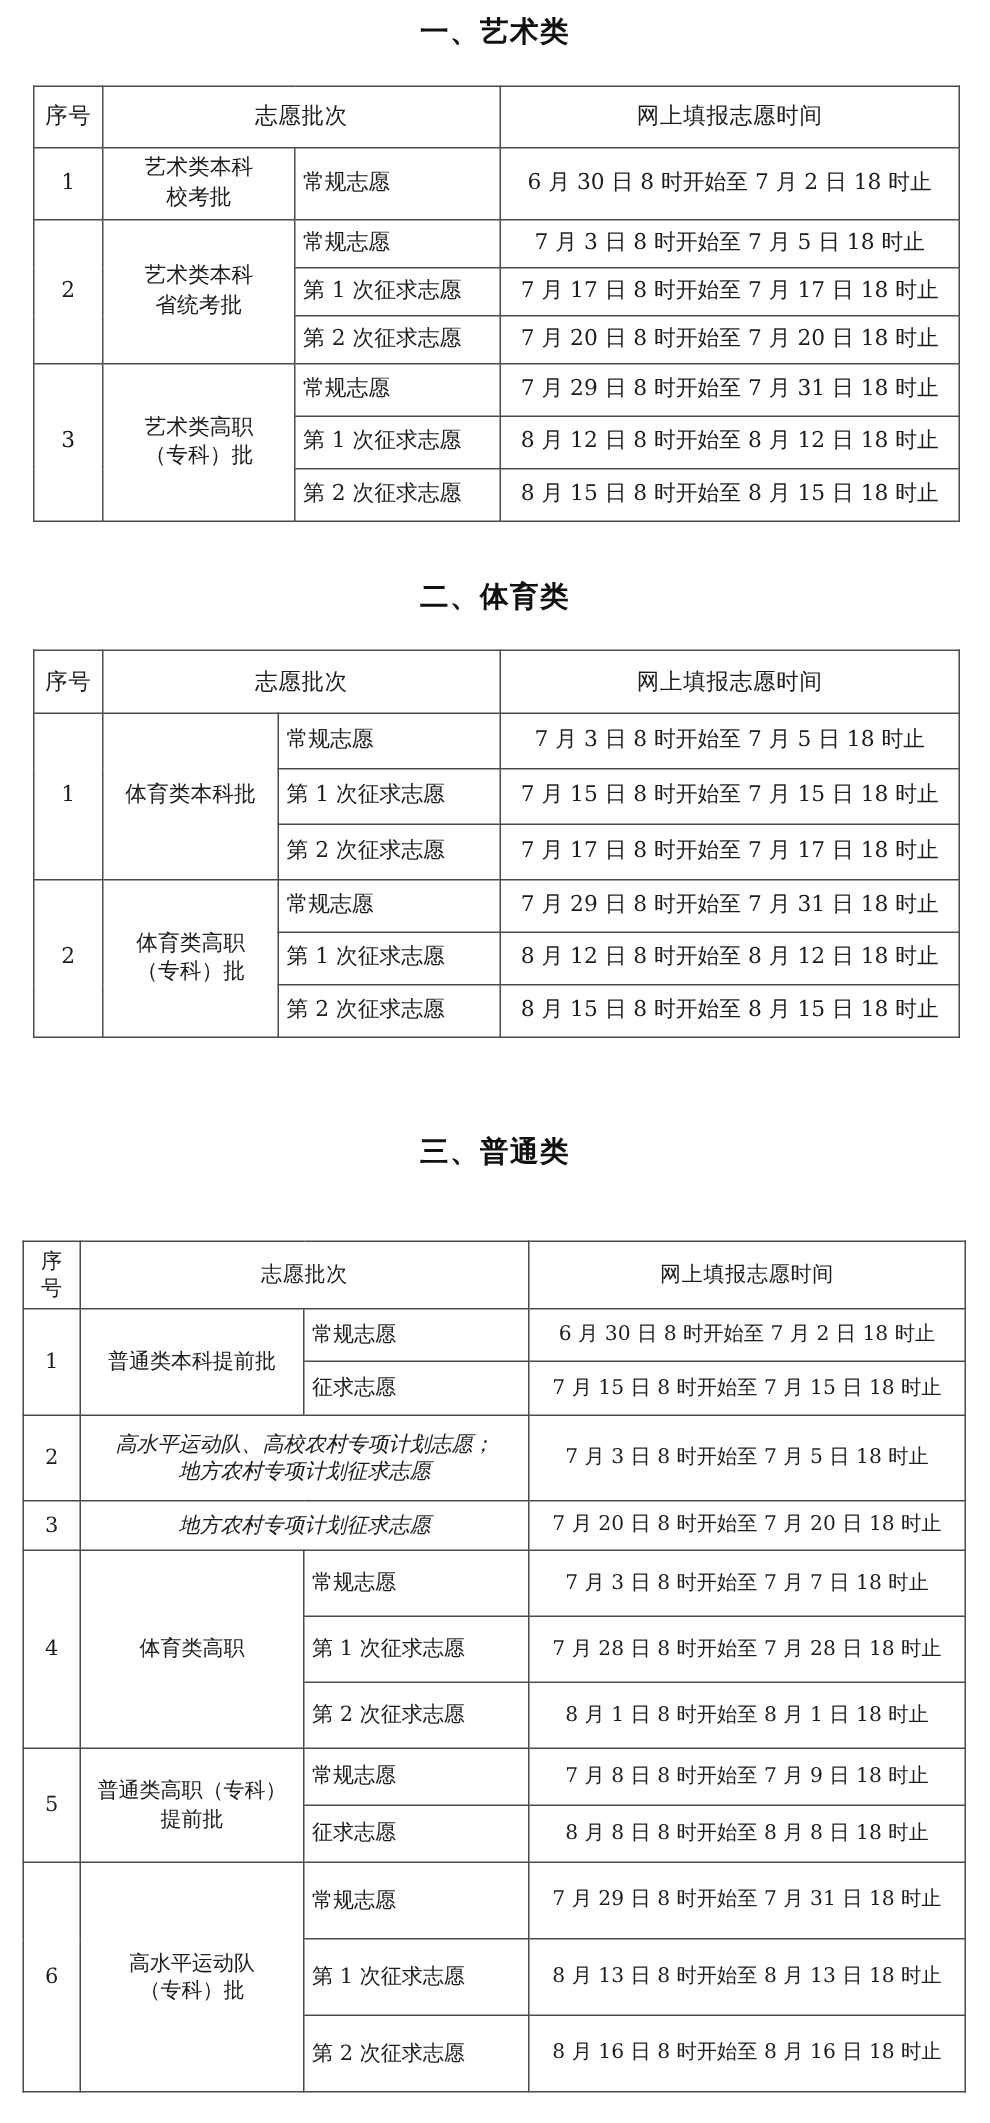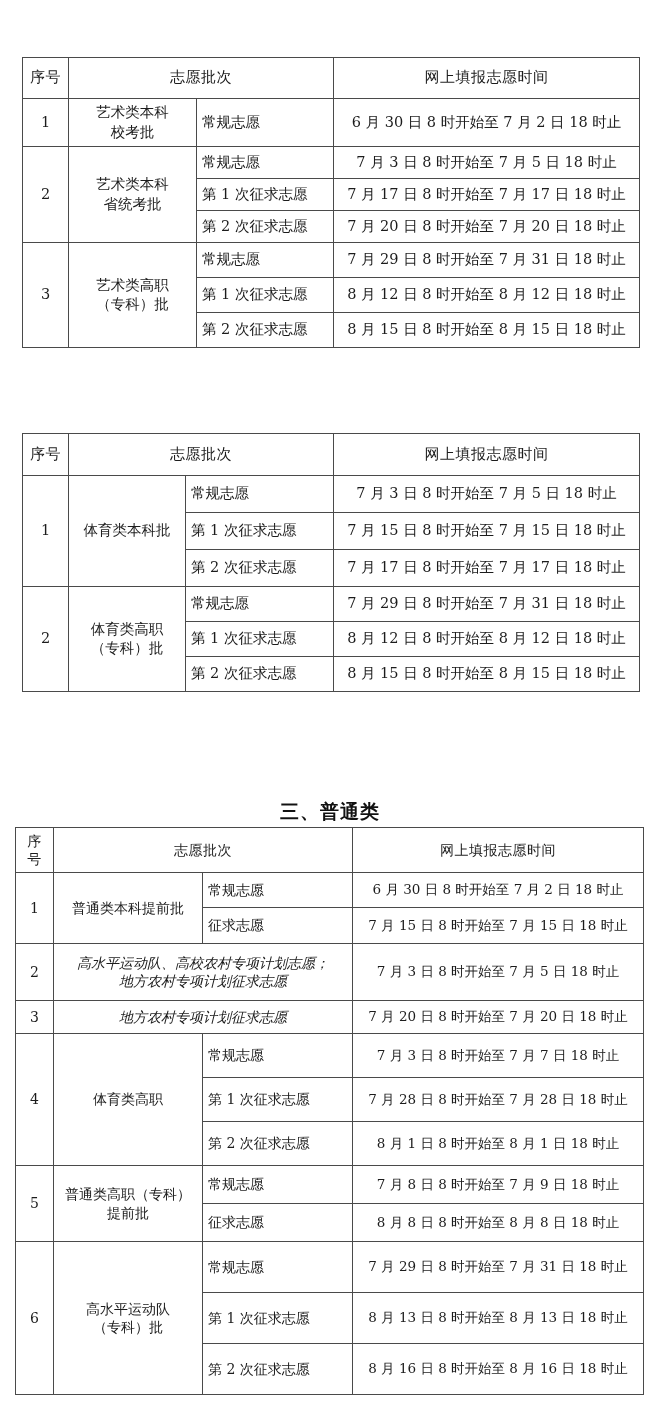--- a/index.html
+++ b/index.html
@@ -105,20 +105,21 @@
 
   .t1-head { height: 41px; }
   .t2-head { height: 42px; }
   .t3-head { height: 45px; }
 </style>
 </head>
 <body>
 
 <div class="page">
 
+  <div class="section-title" style="top:8px;">一、艺术类</div>
 
   <table class="sched" id="table-art">
     <colgroup>
       <col class="c-idx">
         <col class="c-batch">
         <col class="c-sub">
         <col class="c-time">
     </colgroup>
     <tbody>
       <tr class="t1-head">
@@ -168,20 +169,21 @@
         <td class="sub">第 1 次征求志愿</td>
         <td class="time">8 月 12 日 8 时开始至 8 月 12 日 18 时止</td>
       </tr>
       <tr style="height:35px;">
         <td class="sub">第 2 次征求志愿</td>
         <td class="time">8 月 15 日 8 时开始至 8 月 15 日 18 时止</td>
       </tr>
     </tbody>
   </table>
 
+  <div class="section-title" style="top:385px;">二、体育类</div>
 
   <table class="sched" id="table-pe">
     <colgroup>
       <col class="c-idx">
         <col class="c-batch">
         <col class="c-sub">
         <col class="c-time">
     </colgroup>
     <tbody>
       <tr class="t2-head">
@@ -220,21 +222,21 @@
         <td class="sub">第 1 次征求志愿</td>
         <td class="time">8 月 12 日 8 时开始至 8 月 12 日 18 时止</td>
       </tr>
       <tr style="height:35px;">
         <td class="sub">第 2 次征求志愿</td>
         <td class="time">8 月 15 日 8 时开始至 8 月 15 日 18 时止</td>
       </tr>
     </tbody>
   </table>
 
-  <div class="section-title" style="top:799px;">三、普通类</div>
+  <div class="section-title" style="top:755px;">三、普通类</div>
 
   <table class="sched" id="table-gen">
     <colgroup>
       <col class="c-idx">
         <col class="c-batch">
         <col class="c-sub">
         <col class="c-time">
     </colgroup>
     <tbody>
       <tr class="t3-head">

